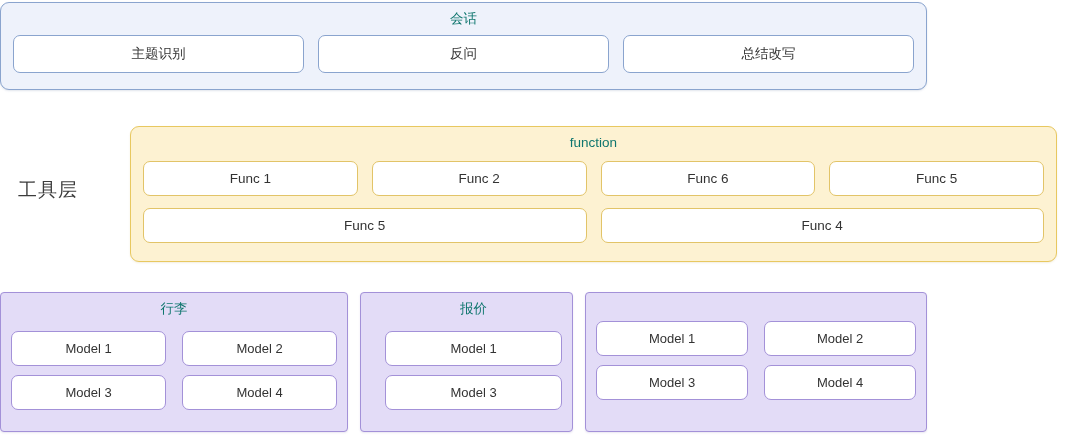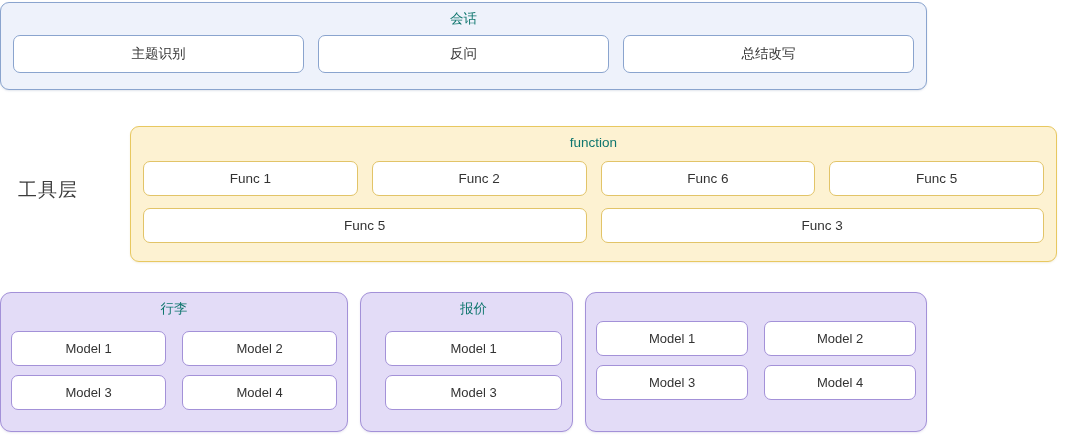--- a/index.html
+++ b/index.html
@@ -92,21 +92,21 @@
     width: 927px;
     flex: 0 0 927px;
     height: 100%;
     display: flex;
     gap: 12px;
   }
   .group-panel {
     height: 100%;
     background: #e3dcf7;
     border: 1.4px solid #a391d8;
-    border-radius: 11px;
+    border-radius: 4px;
     display: flex;
     flex-direction: column;
     padding: 6px 10px 10px 10px;
     box-shadow: 0 1px 2px rgba(120,100,170,.16);
   }
   #group-luggage  { flex: 0 0 348px; }
   #group-quote    { flex: 0 0 213px; padding-left: 24px; }
   #group-fallback { flex: 0 0 342px; }
 
   
@@ -162,21 +162,21 @@
       <div class="panel-title">function</div>
       <div class="panel-body">
         <div class="row">
           <div class="box">Func 1</div>
           <div class="box">Func 2</div>
           <div class="box">Func 6</div>
           <div class="box">Func 5</div>
         </div>
         <div class="row">
           <div class="box">Func 5</div>
-          <div class="box">Func 3</div>
+          <div class="box">Func 4</div>
         </div>
       </div>
     </div>
   </div>
 
   <div class="layer-row" id="row-business">
 
     <div id="business-strip">
 
       <div class="group-panel" id="group-luggage">

